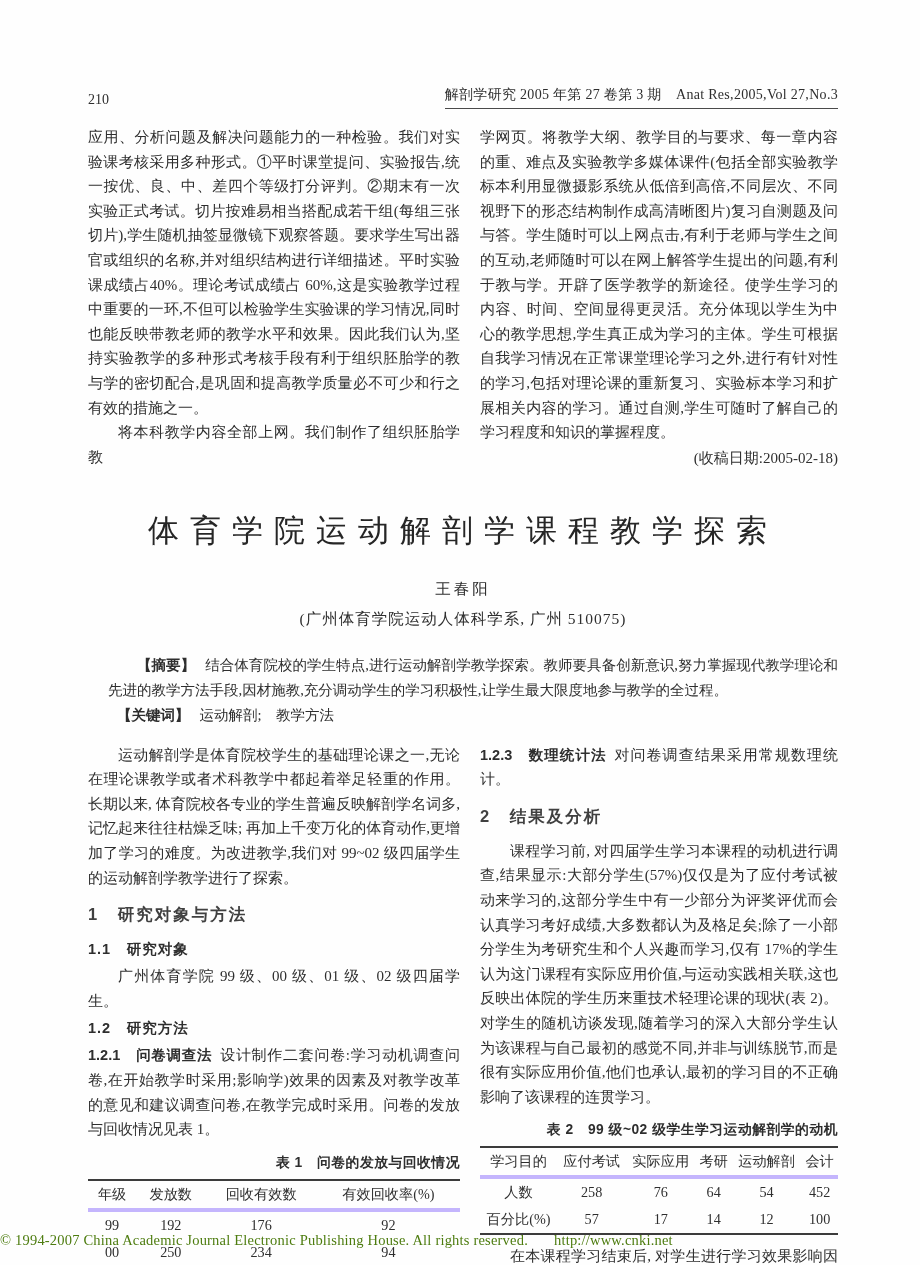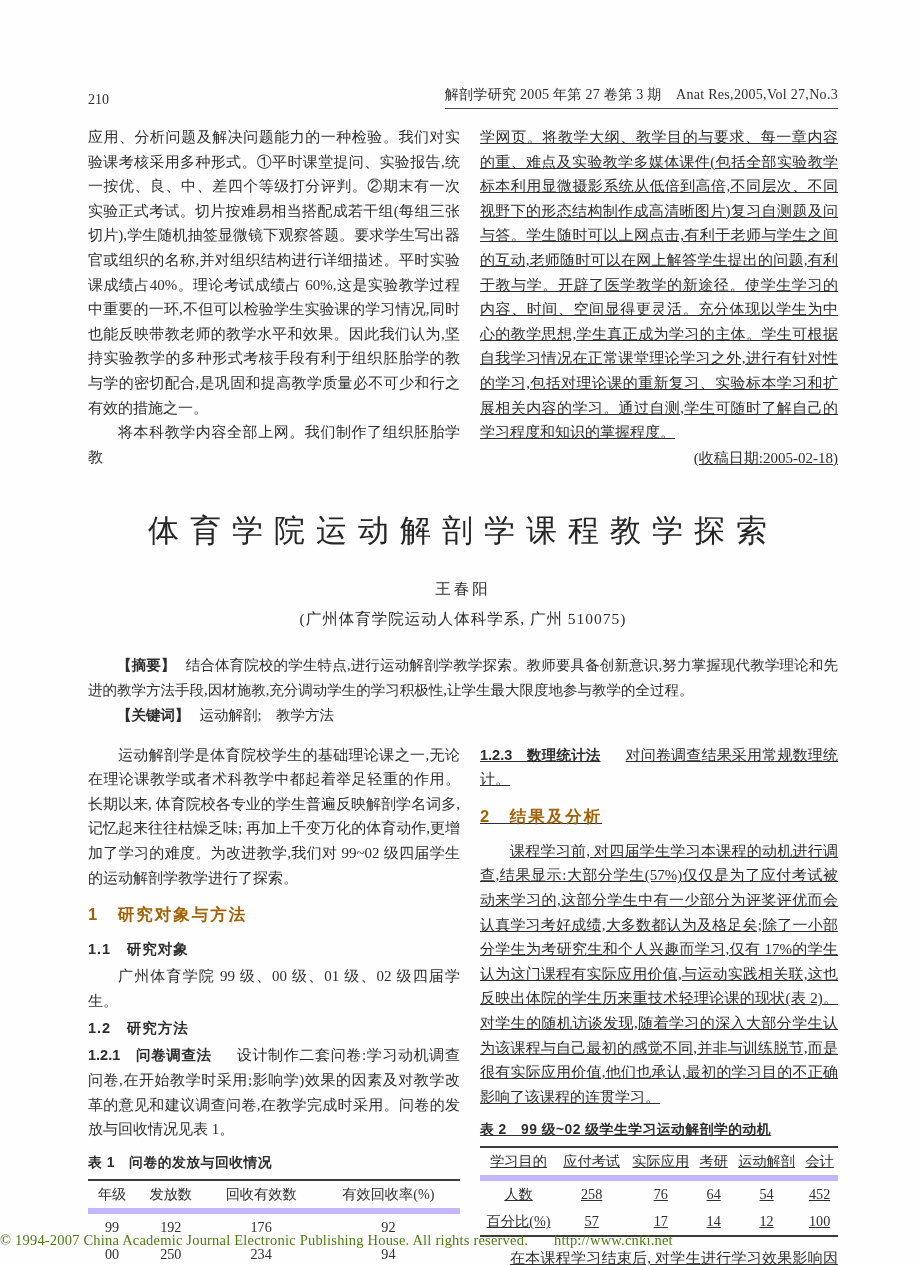--- a/index.html
+++ b/index.html
@@ -12,55 +12,55 @@
 
   
   .runhead { display:flex; justify-content:space-between; align-items:flex-end;
              font-size:14px; line-height:18px; }
   .runhead .jref { border-bottom:1.5px solid #4a4a4a; padding-bottom:4px;
                    letter-spacing:.3px; }
 
   
   .cols { display:flex; gap:20px; }
   .col-l { width:374px; }
-  .col-r { width:360px;text-decoration:underline; }
+  .col-r { width:360px; }
 
   p.body-txt { font-size:15px; line-height:24.6px; text-align:justify; }
   p.indent { text-indent:2em; }
   .prev-cols { margin-top:16px; }
   .recv { font-size:15px; line-height:24.6px; text-align:right; margin-top:1px; }
 
   
   .a-title { text-align:center; margin-top:40px; font-size:31px; font-weight:400;
              letter-spacing:11px; color:#262626; }
   .a-author { text-align:center; margin-top:27px; font-size:15.5px; letter-spacing:3px; }
   .a-affil { text-align:center; margin-top:9px; font-size:15.5px; letter-spacing:1px; }
 
-  .abstract { margin-top:23px; font-size:14.5px; line-height:24.8px; text-align:justify; }
+  .abstract { margin-top:23px; font-size:14.5px; line-height:24.8px; text-align:justify;margin-left:20px; }
   .abstract .lbl, .kw .lbl { font-family:"Liberation Sans","DejaVu Sans",sans-serif;
              font-weight:700; margin-right:10px; }
   .kw { font-size:14.5px; line-height:24.8px; text-indent:2em; }
   .abstract-first { text-indent:2em; }
 
   .body-cols { margin-top:15px; }
 
   h2.sec { font-family:"Liberation Sans","DejaVu Sans",sans-serif; font-weight:700;
-           font-size:16.5px; letter-spacing:2px; color:#a16207;
+           font-size:16.5px; letter-spacing:2px; color:#404040;
            margin:14px 0 11px 0; }
   h3.sub { font-family:"Liberation Sans","DejaVu Sans",sans-serif; font-weight:700;
            font-size:14.5px; letter-spacing:1px; margin:3px 0 3px 0; line-height:24px; }
   .runin { font-family:"Liberation Sans","DejaVu Sans",sans-serif; font-weight:700;
-           font-size:14.5px; margin-right:25px; }
+           font-size:14.5px; margin-right:8px; }
 
   
-  .tbl-title { text-align:left; font-family:"Liberation Sans","DejaVu Sans",sans-serif;
+  .tbl-title { text-align:right; font-family:"Liberation Sans","DejaVu Sans",sans-serif;
                font-weight:700; font-size:13.8px; margin:12px 0 7px 0; letter-spacing:.5px; }
   table.paper-table { width:100%; border-collapse:collapse;
                border-top:2px solid #3c3c3c; border-bottom:2px solid #3c3c3c; }
-  table.paper-table th { font-weight:400; border-bottom:6px solid #c4b5fd; }
+  table.paper-table th { font-weight:400; border-bottom:4px solid #c4b5fd; }
   table.paper-table th, table.paper-table td {
                font-size:14.2px; text-align:center; padding:4px 2px; line-height:19px; }
   .tbl-after { margin-top:9px; }
 
   
   .footer { position:absolute; left:0; bottom:16px; width:100%; 
             color:#4d7c0f; font-size:14.5px; letter-spacing:.2px; }
   .footer .sep { display:inline-block; width:26px; }
 </style>
 </head>

